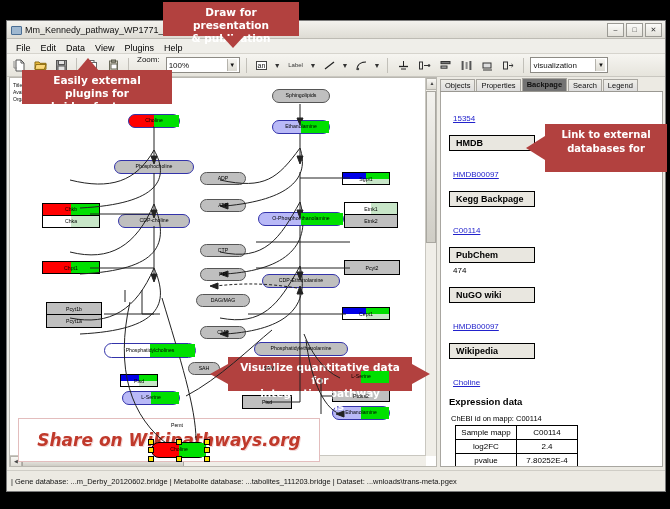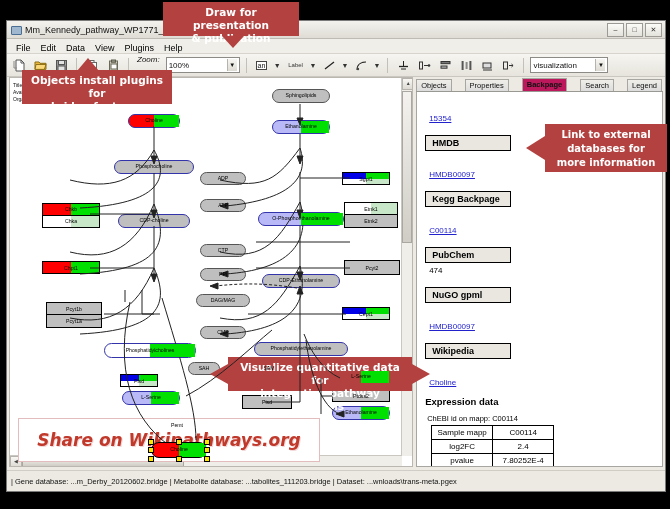--- a/index.html
+++ b/index.html
@@ -20,36 +20,36 @@
           font-size:7px;line-height:11px;text-align:center;color:#333;}
 
   .menubar{height:14px;background:#efeee9;border-bottom:1px solid #d6d4cd;display:flex;align-items:flex-end;
            padding-left:4px;font-size:9px;color:#000;}
   .menubar span{padding:0 5px;cursor:default;}
 
   .toolbar{height:22px;background:linear-gradient(#f6f5f1,#e6e4dc);border-bottom:1px solid #c9c7c0;
            display:flex;align-items:center;padding:0 3px;gap:3px;}
   .tbtn{width:16px;height:16px;border:1px solid transparent;display:flex;align-items:center;justify-content:center;}
   .tsep{width:1px;height:15px;background:#c2c0b9;margin:0 3px;}
-  .zoomlbl{font-size:8px;margin:0 3px 11px 2px;color:#111;font-style:italic;}
+  .zoomlbl{font-size:8px;margin:0 3px 11px 2px;color:#111;}
   .combo{height:14px;border:1px solid #8d8b85;background:#fff;display:flex;align-items:center;
          font-size:8px;padding:0 2px;color:#111;position:relative;}
   .combo .arrow{margin-left:auto;width:9px;height:12px;background:linear-gradient(#f7f6f2,#dddbd3);
          border-left:1px solid #b5b3ac;display:flex;align-items:center;justify-content:center;font-size:6px;}
   .dd{font-size:7px;color:#333;margin:0 1px 0 0;}
 
   .body{position:absolute;left:0;top:54px;right:0;bottom:22px;display:flex;}
   .canvaswrap{position:relative;width:426px;background:#fff;border:1px solid #b9b7b0;margin:2px 0 2px 2px;overflow:hidden;}
   .sidewrap{position:relative;flex:1;margin:2px 2px 2px 3px;display:flex;flex-direction:column;}
 
   
-  .tabstrip{display:flex;align-items:flex-end;height:14px;border-bottom:1px solid #9a9892;background:#eceae3;gap:12px;}
+  .tabstrip{display:flex;align-items:flex-end;height:14px;border-bottom:1px solid #9a9892;background:#eceae3;}
   .tab{font-size:7.5px;padding:1px 4px 1px;border:1px solid #a8a6a0;border-bottom:none;background:linear-gradient(#efeee9,#ddd);
        margin-right:1px;color:#111;}
-  .tab.active{background:#be185d;font-weight:bold;padding-bottom:2px;}
+  .tab.active{background:#737373;font-weight:bold;padding-bottom:2px;}
 
   .sidebody{flex:1;background:#fff;border:1px solid #a8a6a0;border-top:none;overflow:hidden;position:relative;padding:6px 8px;}
   .dbhead{display:inline-block;min-width:72px;border:1px solid #000;background:#e9e7e0;font-weight:bold;
           font-size:9px;padding:2px 6px;margin-bottom:3px;color:#000;}
   .dblink{font-size:8px;color:#2222cc;text-decoration:underline;margin:16px 0 9px 4px;display:block;}
   .dbplain{font-size:8px;color:#000;margin:0 0 9px 4px;display:block;}
   .exprhead{font-weight:bold;font-size:9.5px;margin:2px 0 7px 0;color:#000;}
   .geneid{font-size:7.5px;margin:0 0 2px 2px;color:#000;}
   table.expr{border-collapse:collapse;margin-left:6px;}
   table.expr td{border:1px solid #000;font-size:8px;padding:2px 4px;text-align:center;color:#000;min-width:52px;}
@@ -535,21 +535,21 @@
 
           <div class="dbhead">HMDB</div>
           <a class="dblink" href="#">HMDB00097</a>
 
           <div class="dbhead">Kegg Backpage</div>
           <a class="dblink" href="#">C00114</a>
 
           <div class="dbhead">PubChem</div>
           <span class="dbplain">474</span>
 
-          <div class="dbhead">NuGO gpml</div>
+          <div class="dbhead">NuGO wiki</div>
           <a class="dblink" href="#">HMDB00097</a>
 
           <div class="dbhead">Wikipedia</div>
           <a class="dblink" href="#">Choline</a>
 
           <div class="exprhead">Expression data</div>
           <div class="geneid">ChEBI id on mapp: C00114</div>
           <table class="expr">
             <tbody>
                 <tr>
@@ -579,29 +579,28 @@
     </div>
   </div>
 
   <div class="callout" style="left:163px;top:2px;width:136px;height:34px;">
     <div>Draw for presentation</div>
     <div>&amp; publication</div>
   </div>
   <div style="position:absolute;left:222px;top:36px;width:0;height:0;border-left:11px solid transparent;border-right:11px solid transparent;border-top:12px solid #b2413f;"></div>
 
   <div class="callout" style="left:22px;top:70px;width:150px;height:34px;">
-    <div>Objects install plugins for</div>
+    <div>Easily external plugins for</div>
     <div>bridge features</div>
   </div>
   <div style="position:absolute;left:77px;top:58px;width:0;height:0;border-left:11px solid transparent;border-right:11px solid transparent;border-bottom:13px solid #b2413f;"></div>
 
   <div class="callout" style="left:545px;top:124px;width:122px;height:48px;font-size:10px;line-height:14px;">
     <div>Link  to external</div>
     <div>databases  for</div>
-    <div>more information</div>
   </div>
   <div style="position:absolute;left:526px;top:136px;width:0;height:0;border-top:12px solid transparent;border-bottom:12px solid transparent;border-right:19px solid #b2413f;"></div>
 
   <div class="callout" style="left:228px;top:357px;width:184px;height:34px;">
     <div>Visualize quantitative data  for</div>
     <div>integrative pathway analysis</div>
   </div>
   <div style="position:absolute;left:210px;top:364px;width:0;height:0;border-top:10px solid transparent;border-bottom:10px solid transparent;border-right:18px solid #b2413f;"></div>
   <div style="position:absolute;left:412px;top:364px;width:0;height:0;border-top:10px solid transparent;border-bottom:10px solid transparent;border-left:18px solid #b2413f;"></div>
 

